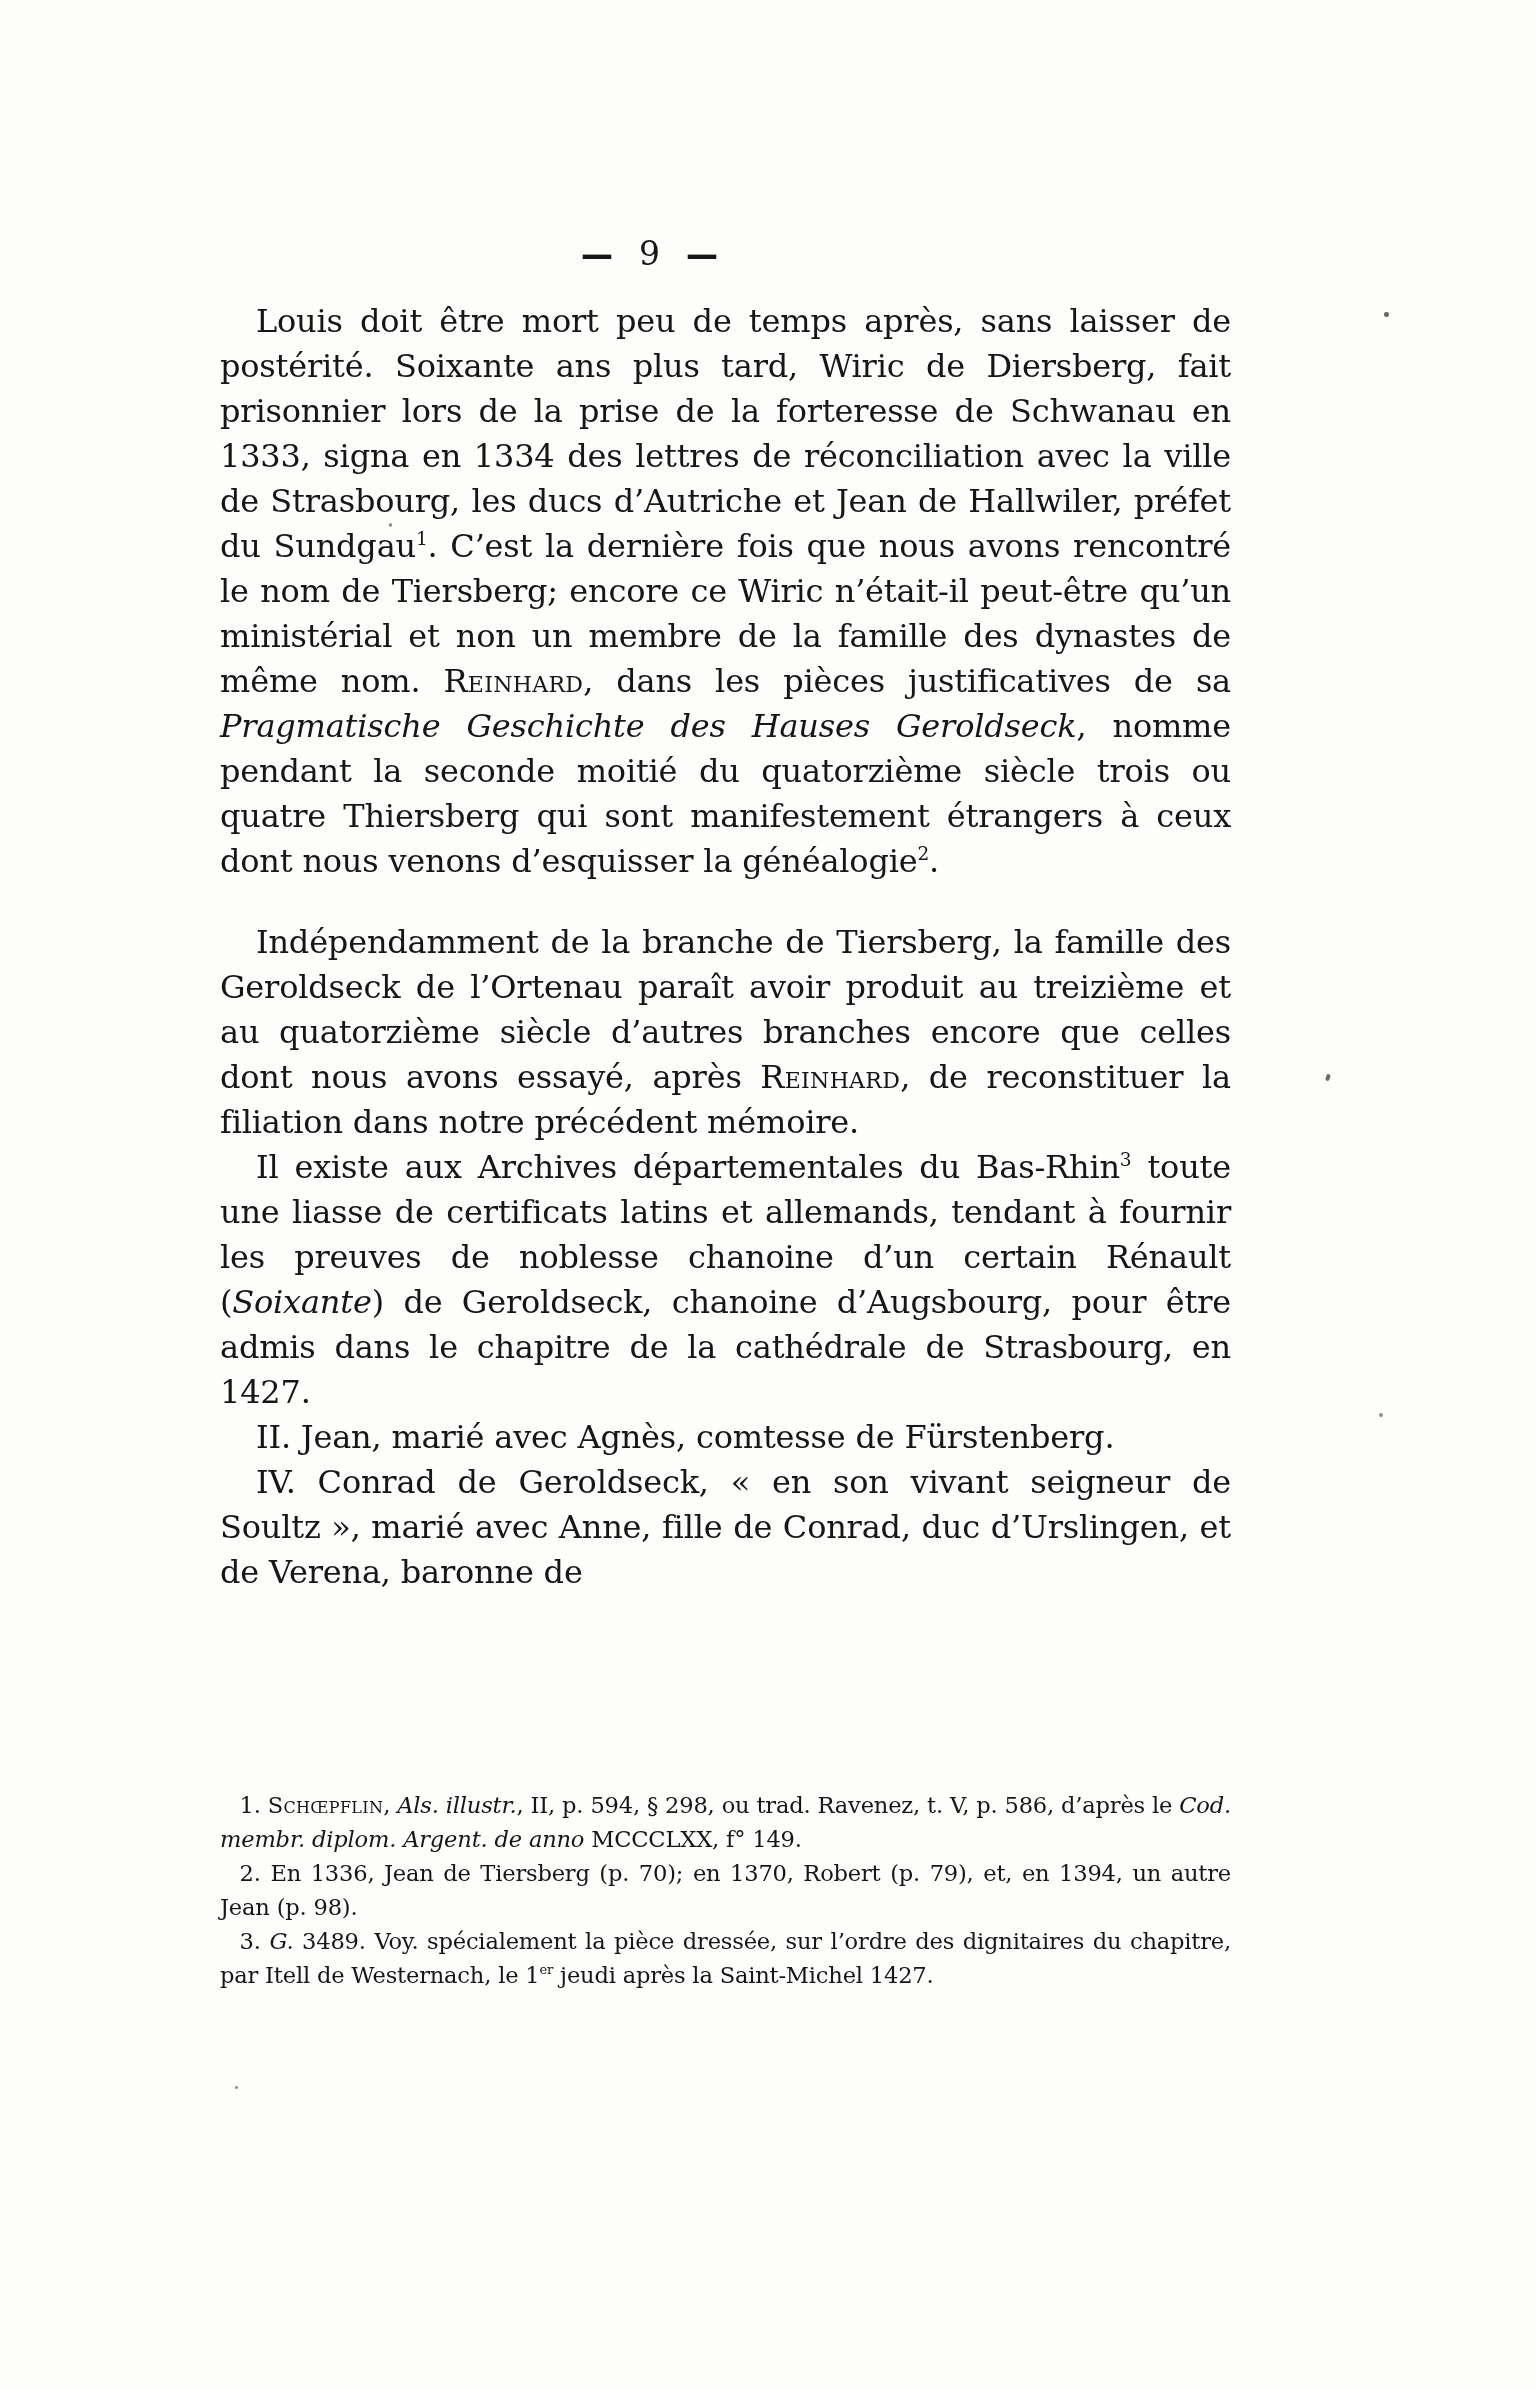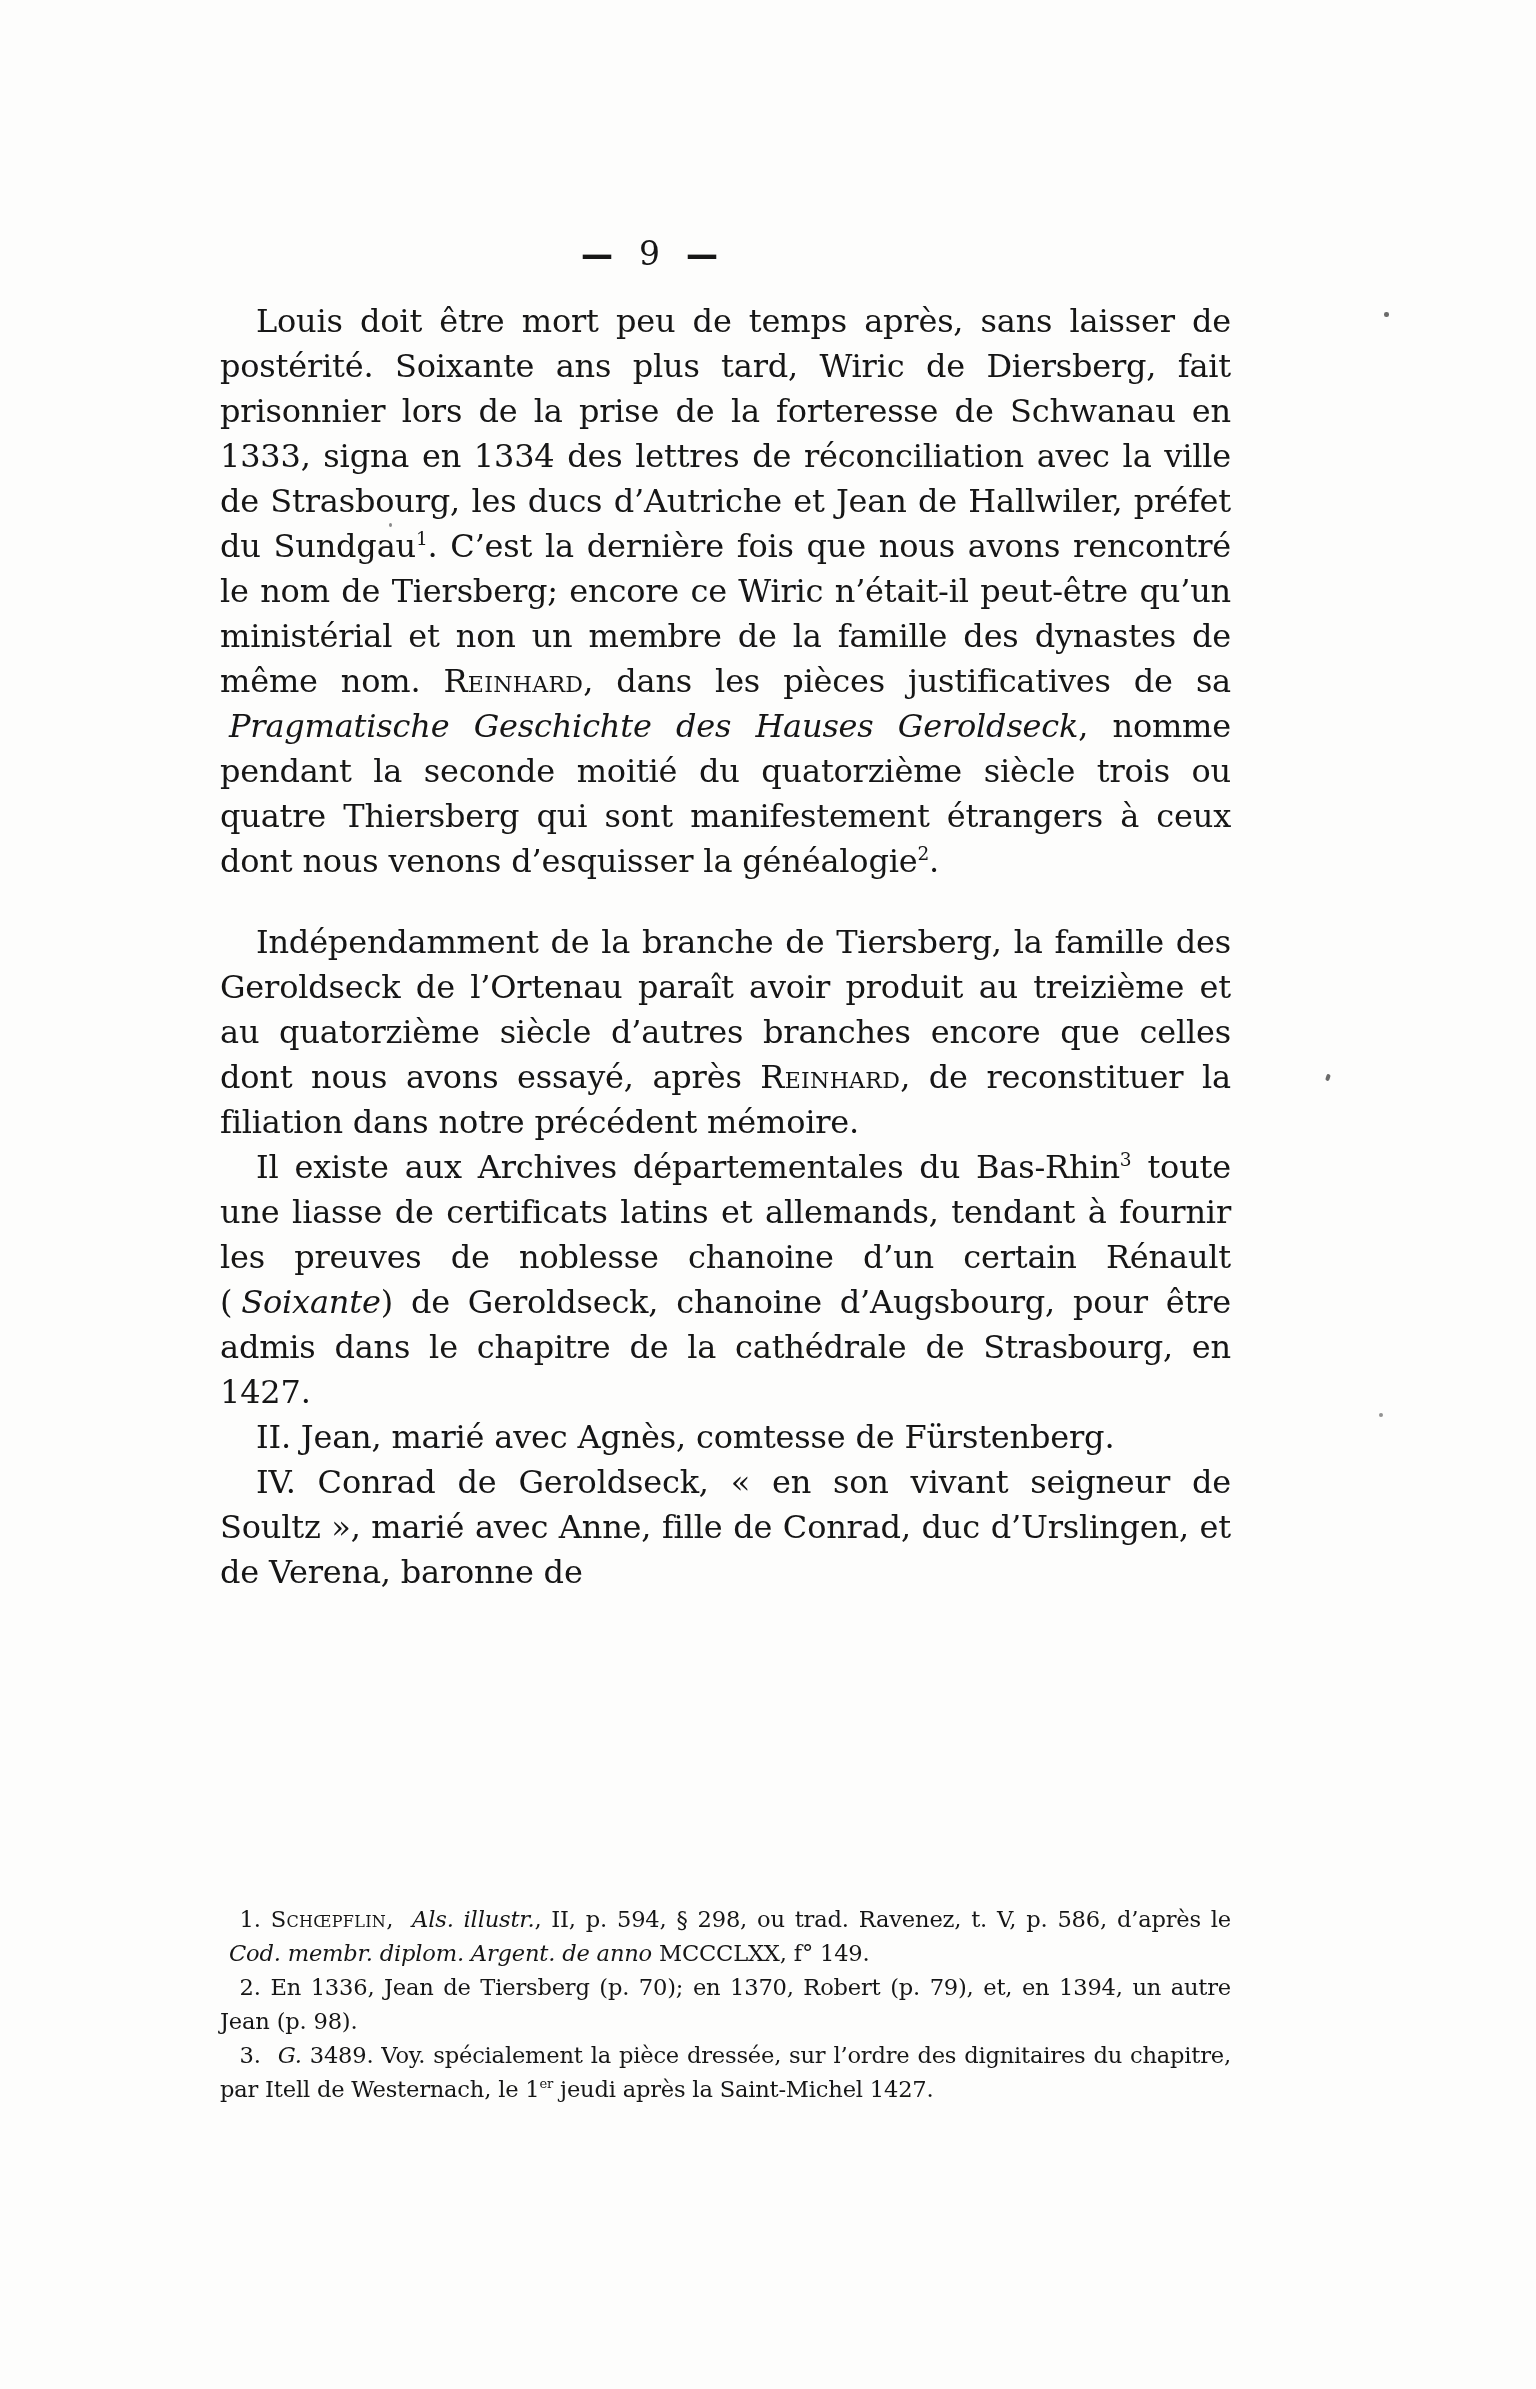--- a/index.html
+++ b/index.html
@@ -22,28 +22,28 @@
     position:absolute; top:299px; left:220px; width:1011px;
     font-size:32px; line-height:45px;
     text-align:justify;
     letter-spacing:-0.2px;
     hyphens:auto;
   }
   .body-text p{ margin:0; text-indent:36px; }
   .body-text p.gap-after{ margin-bottom:36px; }
   .body-text p.gap-before{ margin-top:10.6px; }
   .footnotes{
-    position:absolute; top:1902px; left:220px; width:1011px;
+    position:absolute; top:1788px; left:220px; width:1011px;
     font-size:22.6px; line-height:34px;
     text-align:justify;
     letter-spacing:-0.2px;
     hyphens:auto;
   }
   .footnotes p{ margin:0; text-indent:19.6px; }
-  .it{ font-style:italic;margin-left:9px; }
+  .it{ font-style:italic; }
   .sc{ font-variant:small-caps; letter-spacing:0.3px; }
   .sup{ vertical-align:super; font-size:0.58em; line-height:0; }
   .speck{
     position:absolute; background:#3a3a3a; border-radius:50%; opacity:0.75;
   }
   .speck.s1{ left:1384px; top:312px;  width:4.5px; height:4.5px; }
   .speck.s2{ left:389px;  top:523px;  width:3px; height:3.8px; opacity:0.6; }
   .speck.s3{ left:1326px; top:1074px; width:3.8px; height:6.8px; border-radius:2.3px; transform:rotate(18deg); }
   .speck.s4{ left:1379px; top:1413px; width:3.8px; height:3.8px; opacity:0.55; }
   .speck.s5{ left:235px;  top:2086px; width:3px; height:3px; opacity:0.6; }

